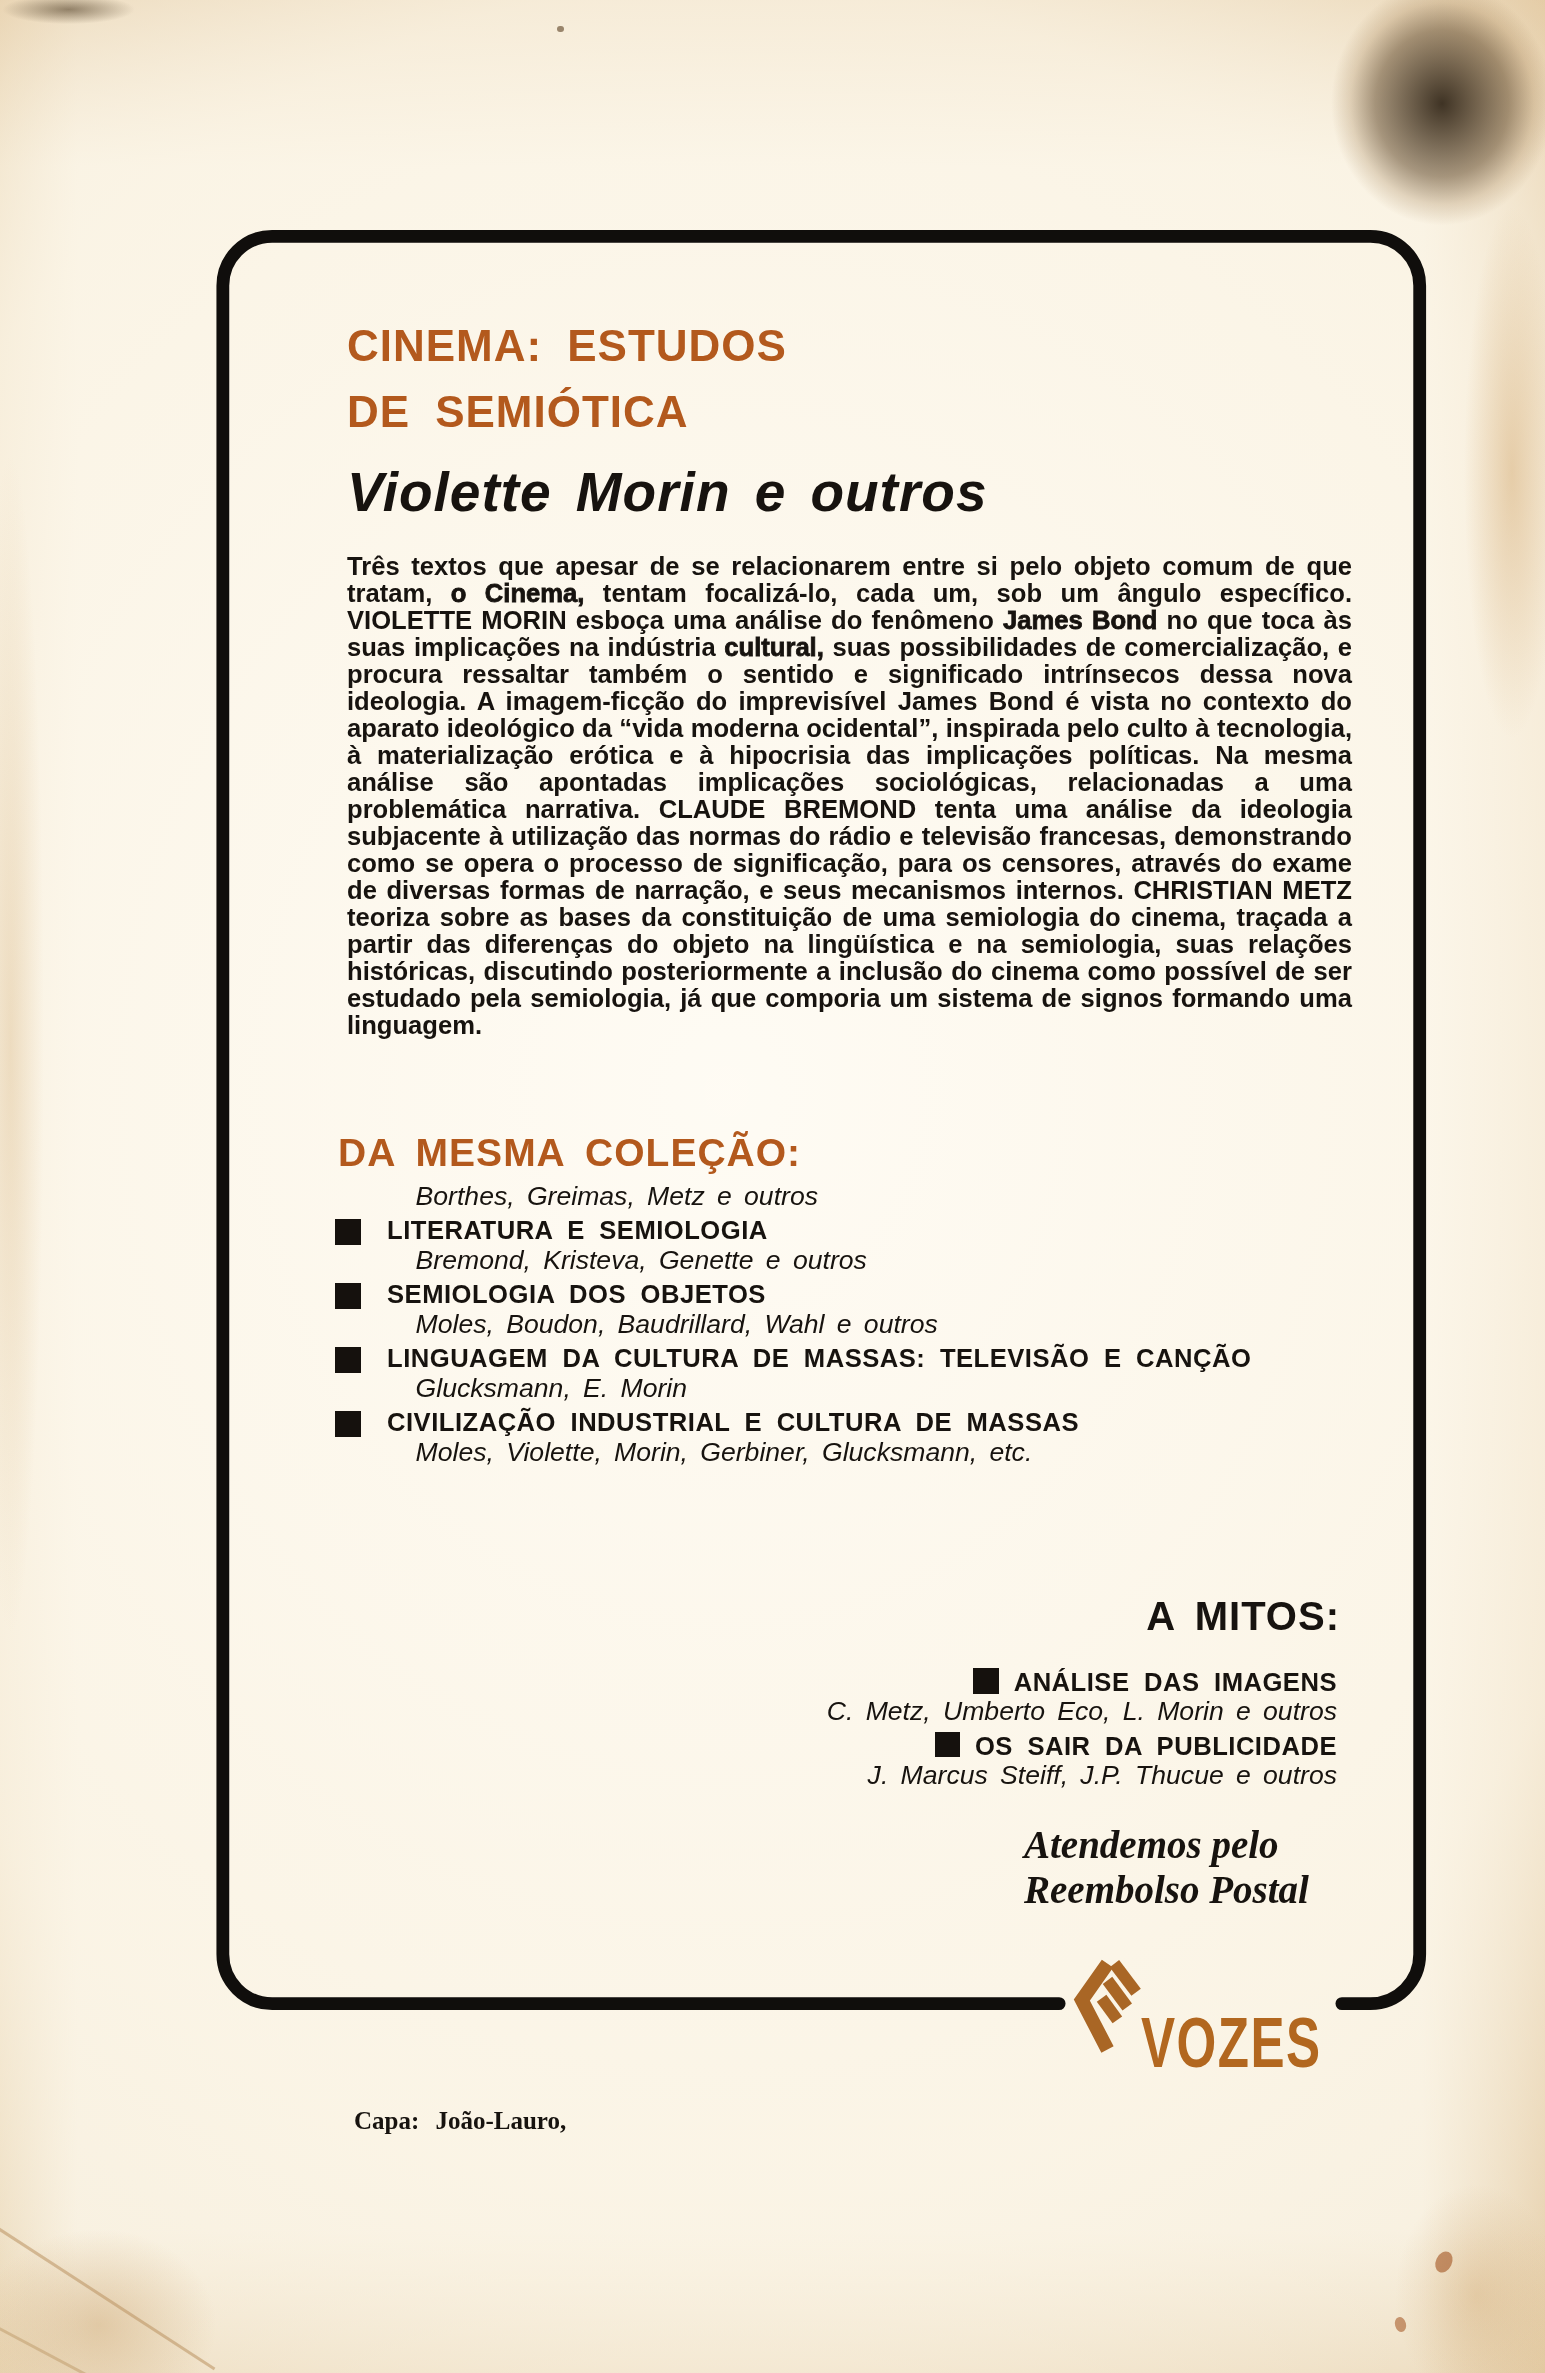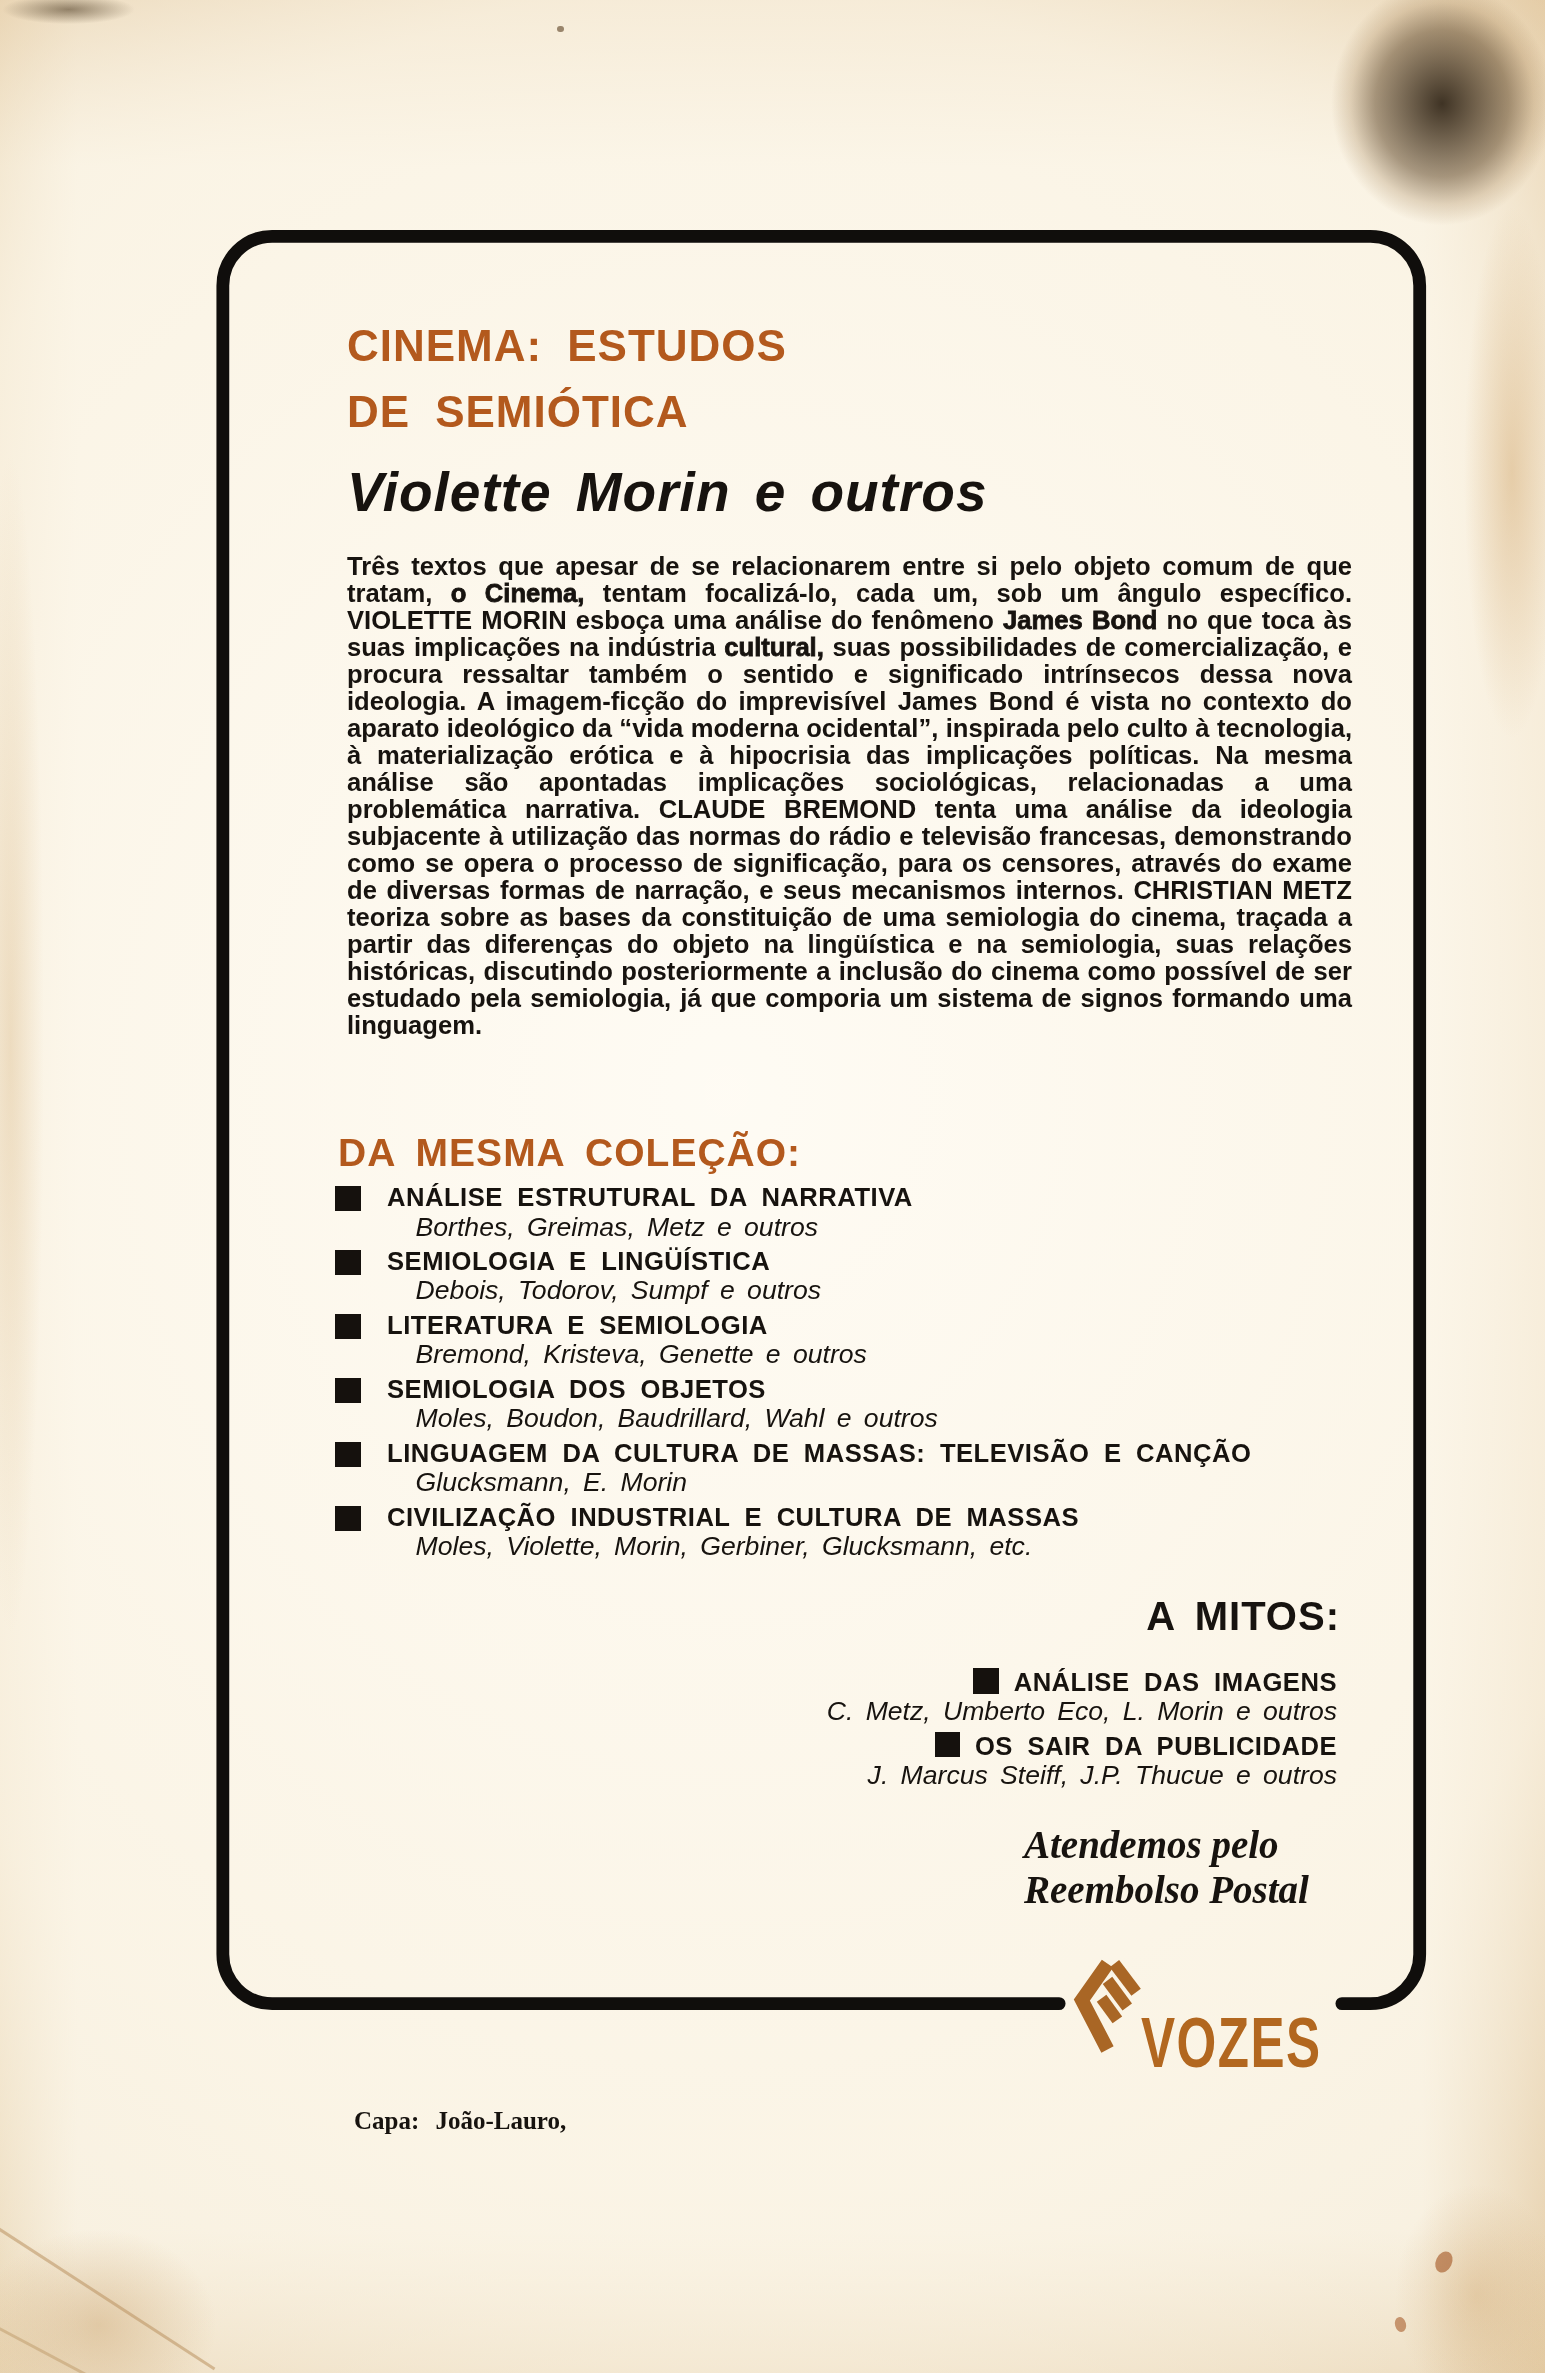--- a/index.html
+++ b/index.html
@@ -103,32 +103,23 @@
     <div>DE SEMIÓTICA</div>
   </div>
 
   <div class="author">Violette Morin e outros</div>
 
   <p class="synopsis" id="synopsis"><span class="seg">Três textos que apesar de se relacionarem entre si pelo objeto comum de que tratam, </span><span class="seg hvy">o Cinema,</span><span class="seg"> tentam focalizá-lo, cada um, sob um ângulo específico. VIOLETTE MORIN esboça uma análise do fenômeno </span><span class="seg hvy">James Bond</span><span class="seg"> no que toca às suas implicações na indústria </span><span class="seg hvy">cultural,</span><span class="seg"> suas possibilidades de comercialização, e procura ressaltar também o sentido e significado intrínsecos dessa nova ideologia. A imagem-ficção do imprevisível James Bond é vista no contexto do aparato ideológico da “vida moderna ocidental”, inspirada pelo culto à tecnologia, à materialização erótica e à hipocrisia das implicações políticas. Na mesma análise são apontadas implicações sociológicas, relacionadas a uma problemática narrativa. CLAUDE BREMOND tenta uma análise da ideologia subjacente à utilização das normas do rádio e televisão francesas, demonstrando como se opera o processo de significação, para os censores, através do exame de diversas formas de narração, e seus mecanismos internos. CHRISTIAN METZ teoriza sobre as bases da constituição de uma semiologia do cinema, traçada a partir das diferenças do objeto na lingüística e na semiologia, suas relações históricas, discutindo posteriormente a inclusão do cinema como possível de ser estudado pela semiologia, já que comporia um sistema de signos formando uma linguagem.</span></p>
 
   <div class="col-heading">DA MESMA COLEÇÃO:</div>
   <div class="col-list" id="collection-list">
   <div class="item">
-    <div class="item-title-line">
-      <span class="bullet"></span><span class="item-title">ANÁLISE ESTRUTURAL DA NARRATIVA</span>
-    </div>
     <div class="item-authors">Borthes, Greimas, Metz e outros</div>
   </div>
 
-  <div class="item">
-    <div class="item-title-line">
-      <span class="bullet"></span><span class="item-title">SEMIOLOGIA E LINGÜÍSTICA</span>
-    </div>
-    <div class="item-authors">Debois, Todorov, Sumpf e outros</div>
-  </div>
 
   <div class="item">
     <div class="item-title-line">
       <span class="bullet"></span><span class="item-title">LITERATURA E SEMIOLOGIA</span>
     </div>
     <div class="item-authors">Bremond, Kristeva, Genette e outros</div>
   </div>
 
   <div class="item">
     <div class="item-title-line">

